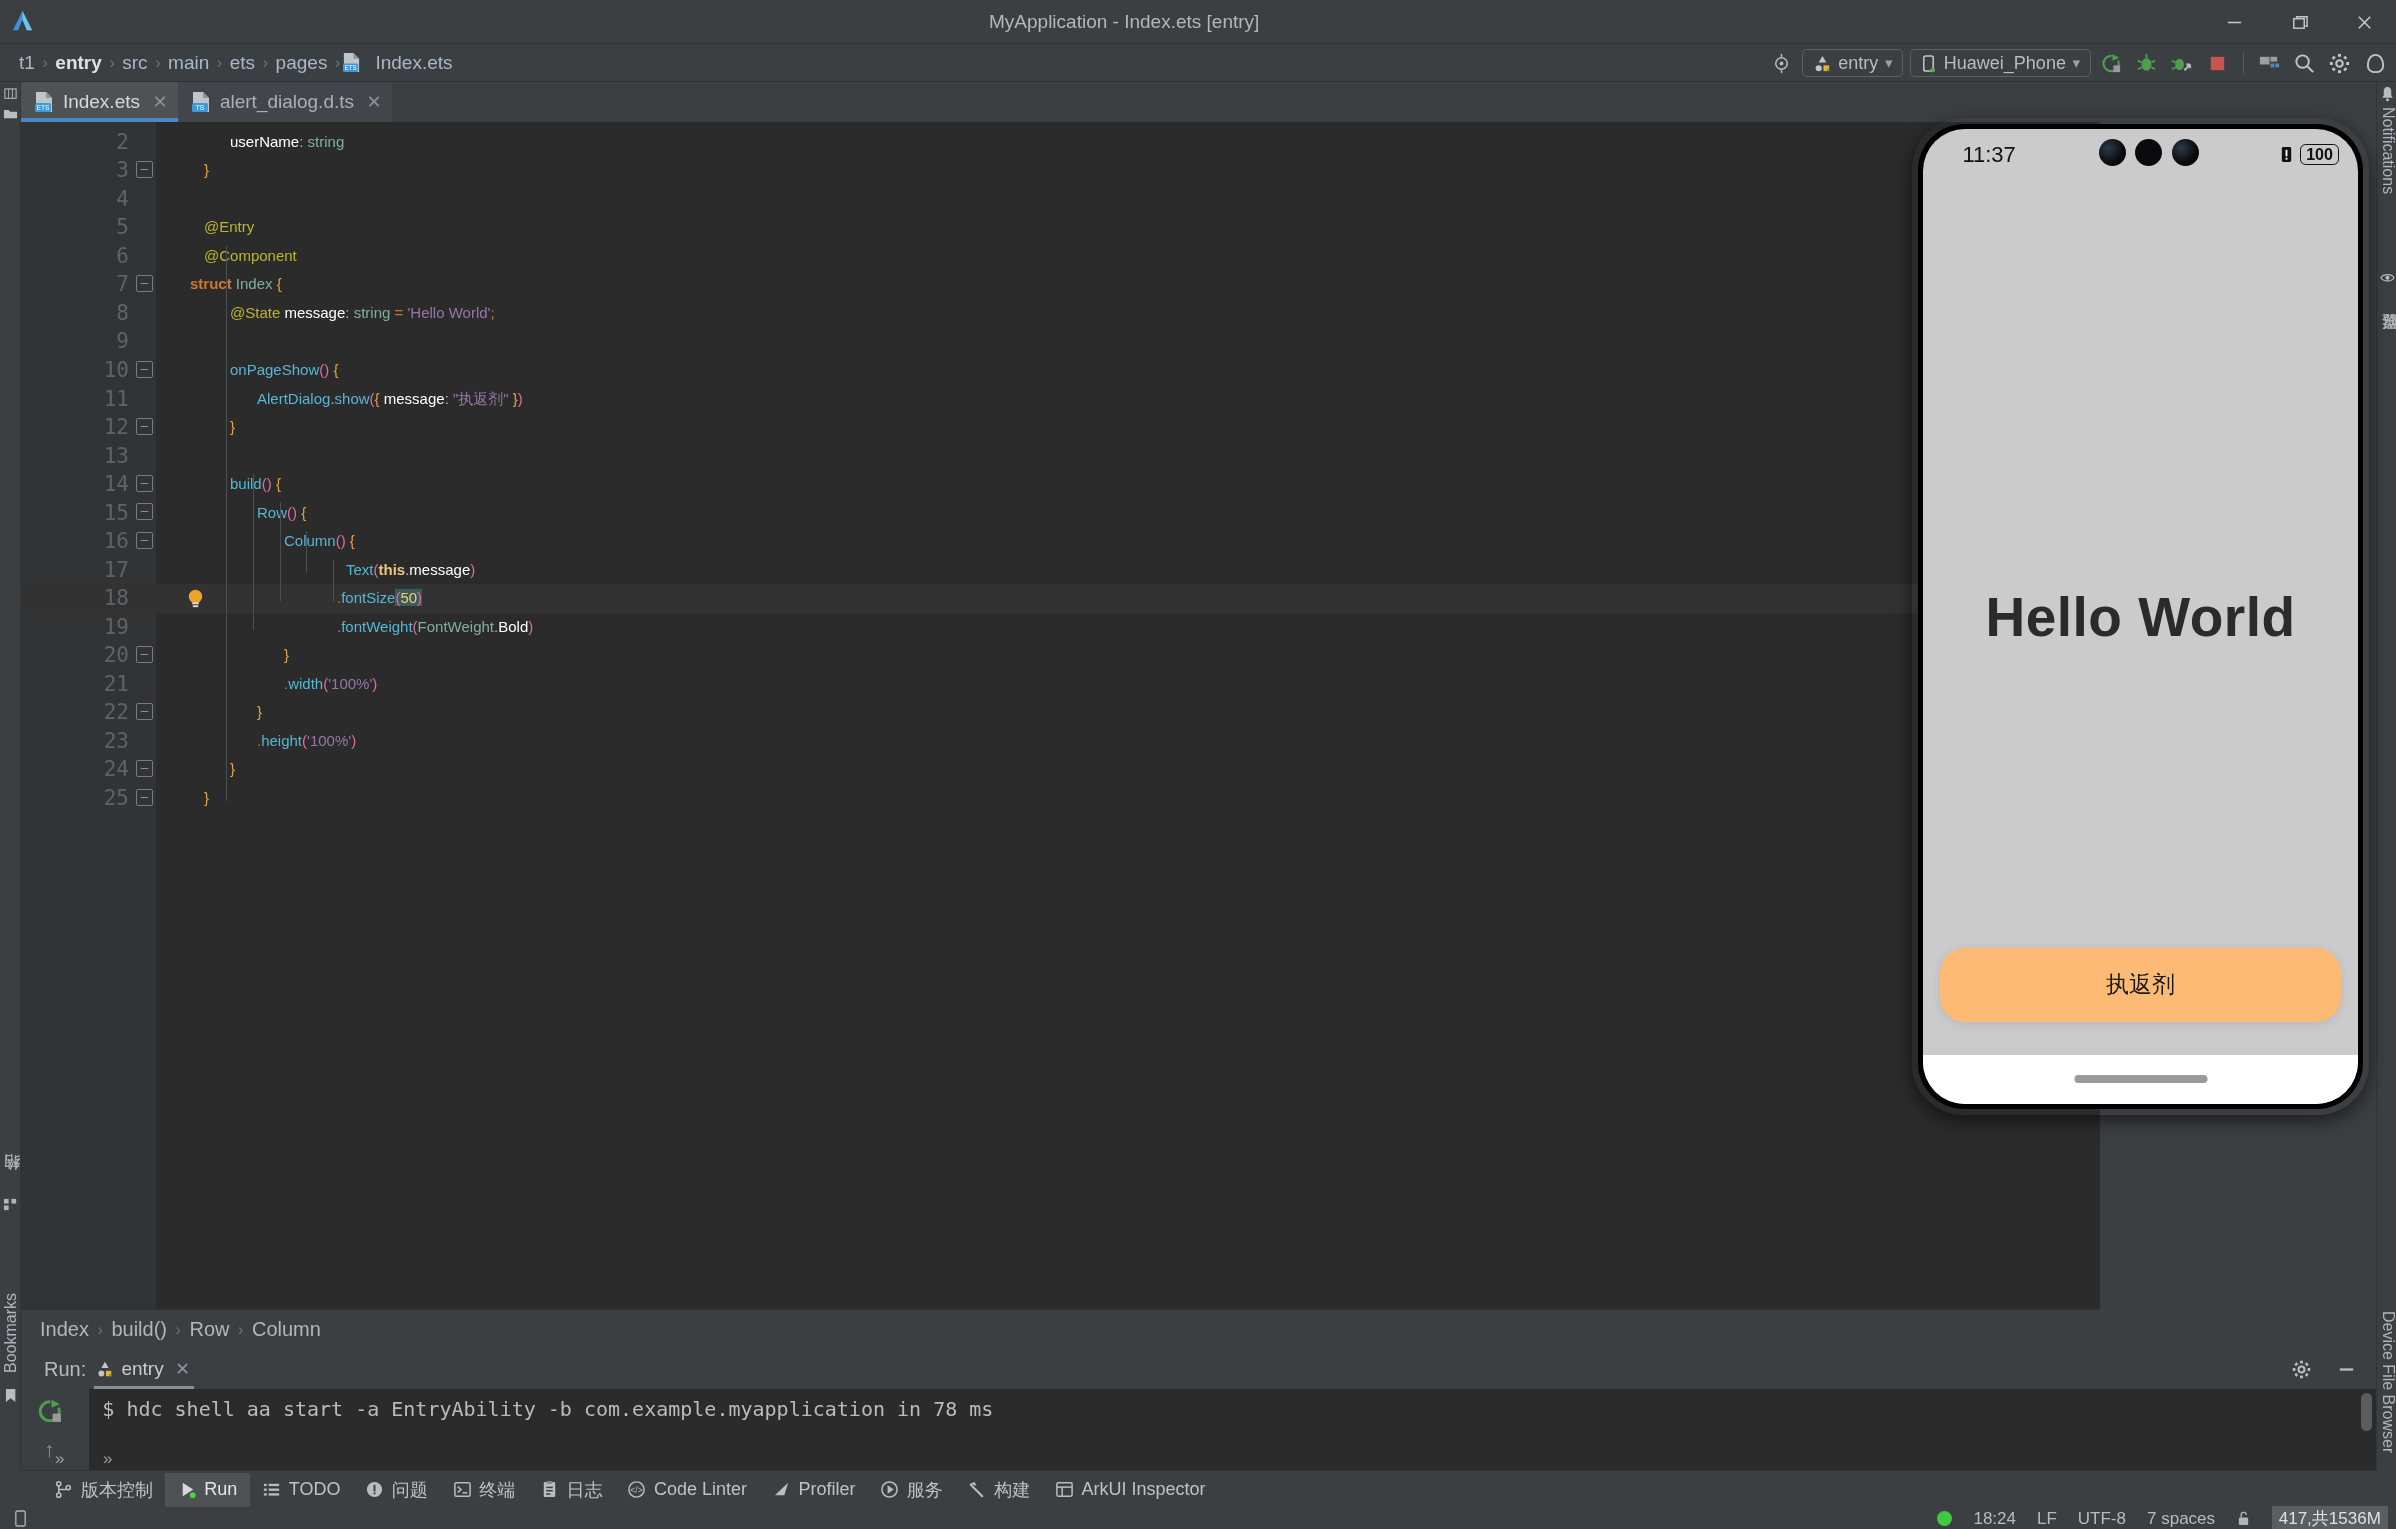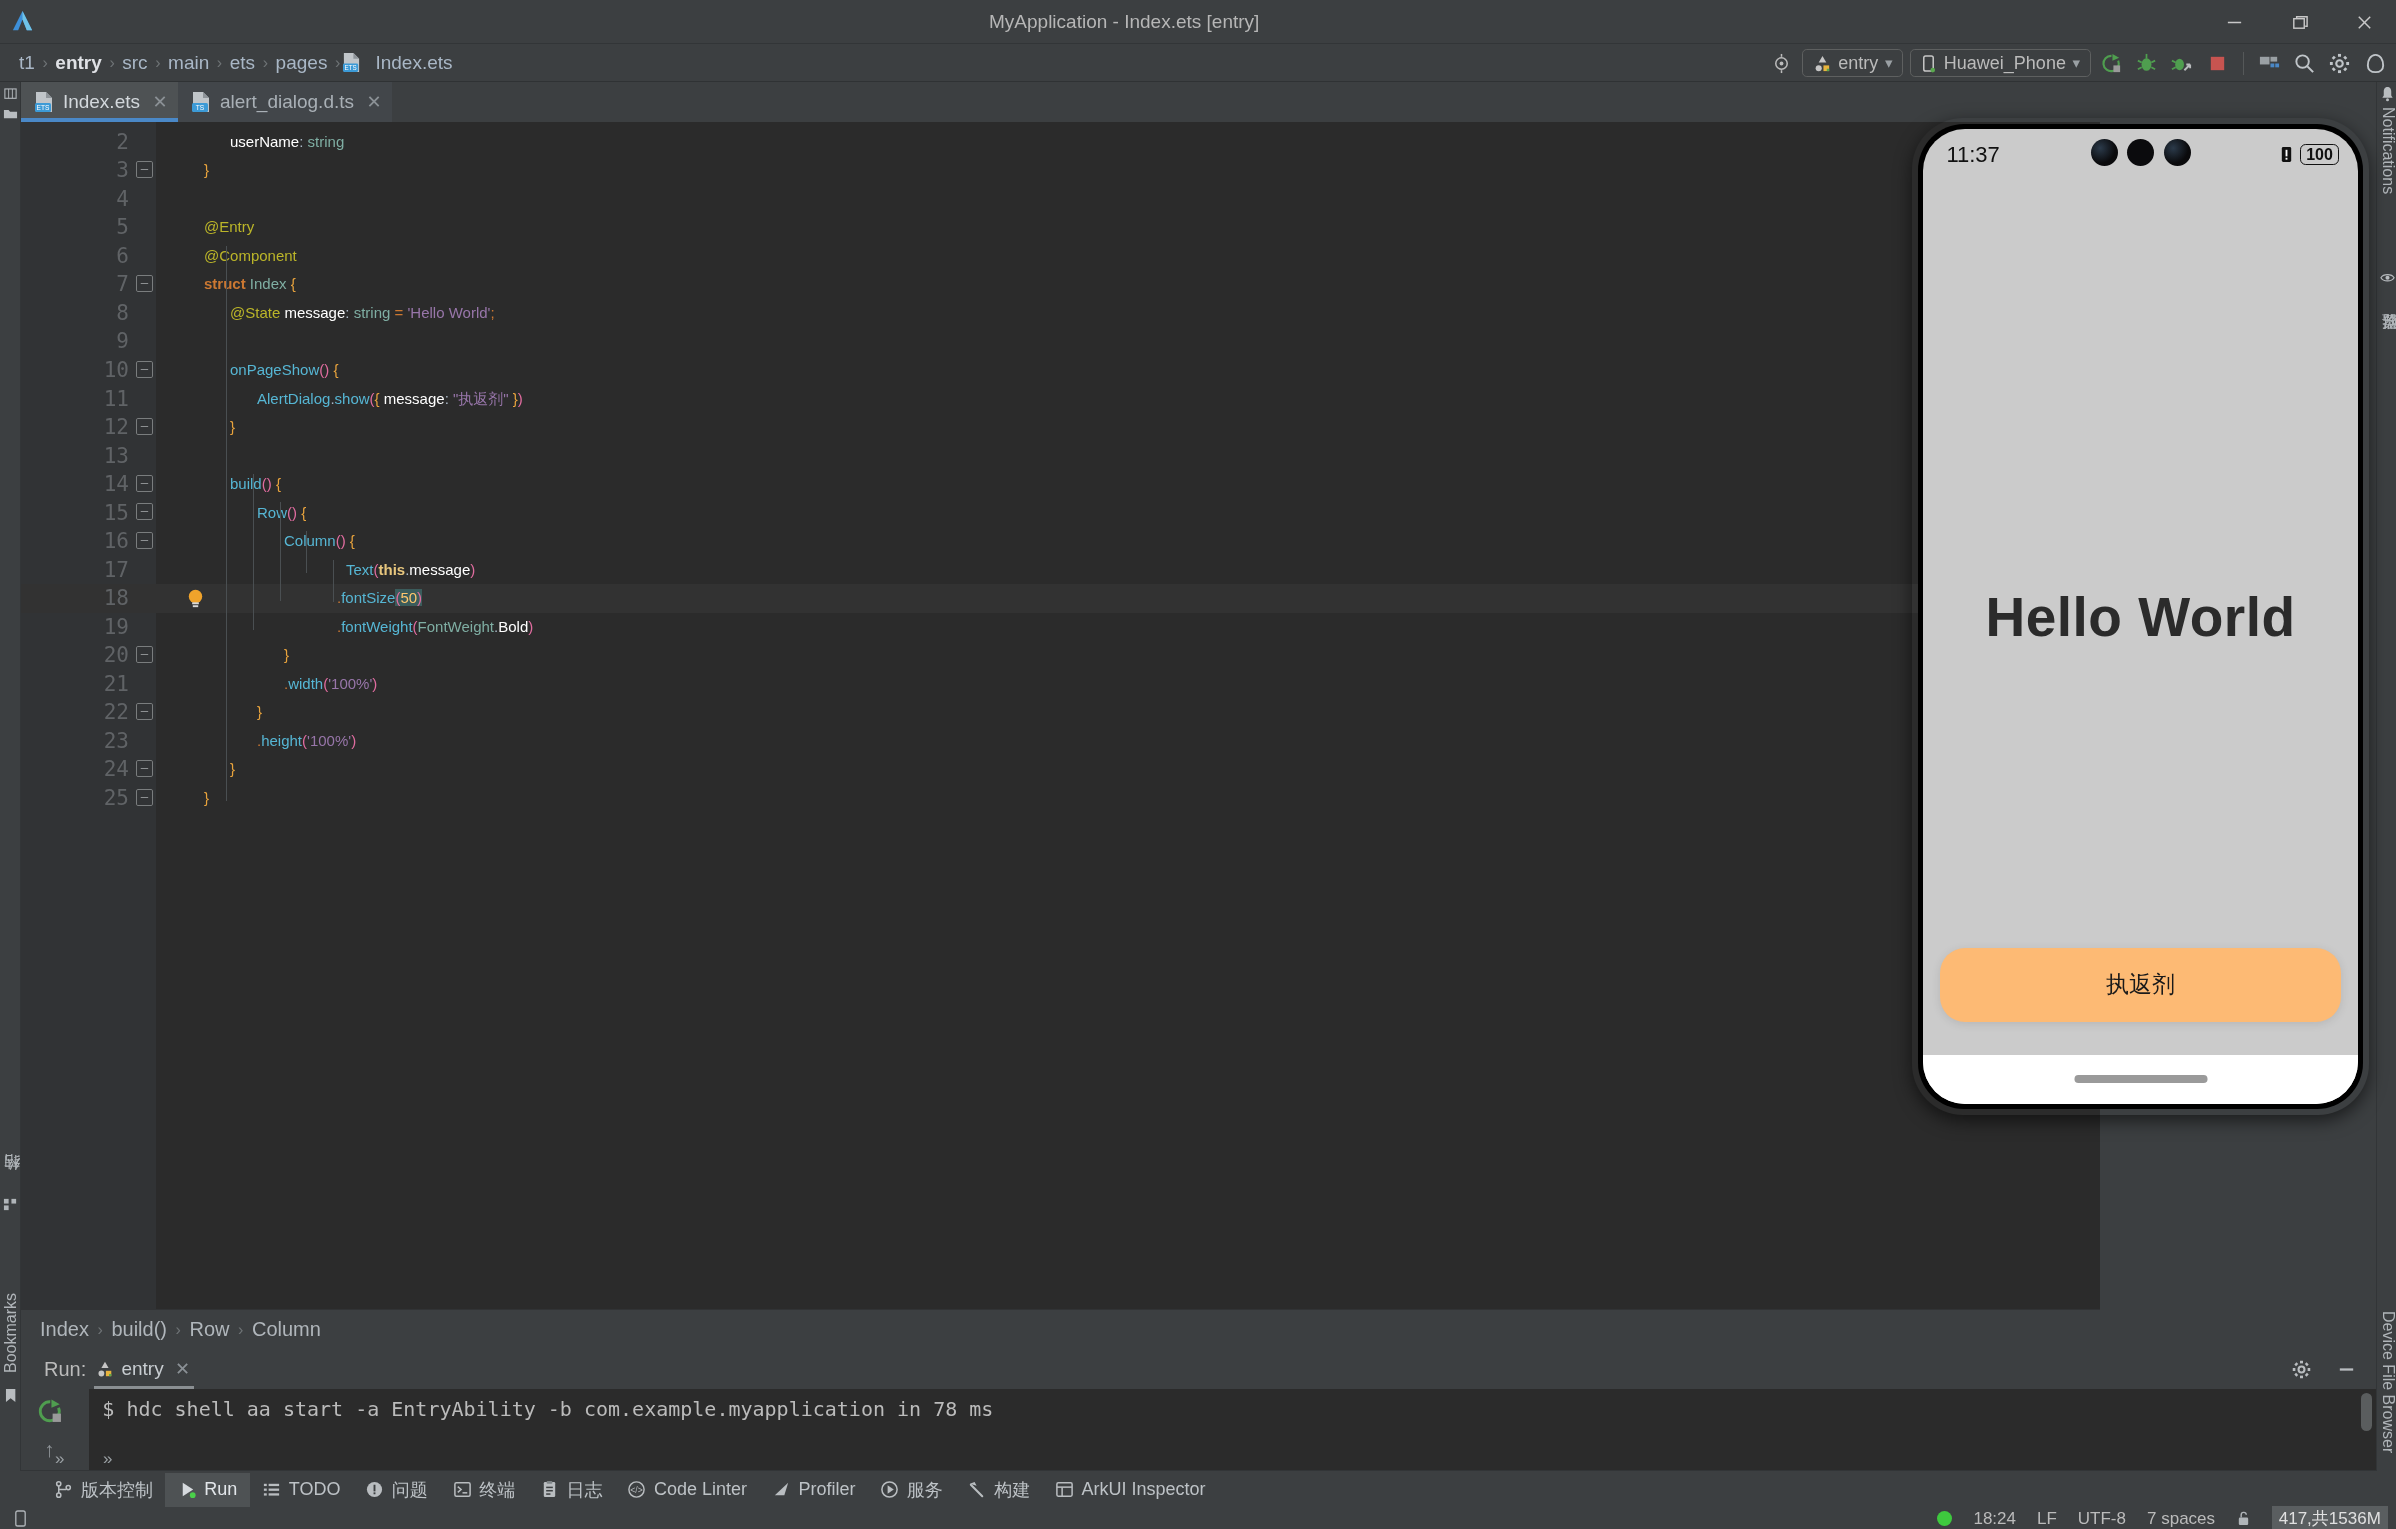--- a/index.html
+++ b/index.html
@@ -205,21 +205,21 @@
     padding: 5.7px;
     box-shadow: 0 5.7px 17px rgba(0,0,0,.55);
   }
   .phone-inner {
     position: absolute; inset: 5.7px; border-radius: 46px; background: #000;
     overflow: hidden;
   }
   .phone-screen {
     position: absolute; inset: 5.7px; border-radius: 42px; background: #cbcbcb; overflow: hidden;
   }
-  .ph-status { position: absolute; top: 0; left: 0; right: 0; height: 51px; display:flex; align-items:center;text-decoration:underline; }
+  .ph-status { position: absolute; top: 0; left: 16px; right: 0; height: 51px; display:flex; align-items:center;text-decoration:underline; }
   .ph-time { position:absolute; left: 23px; color:#111; font-size: 22px; font-weight:500; }
   .ph-cams { position: absolute; left: 50%; transform: translateX(-50%); top: 9.5px; display:flex; gap:9.5px; }
   .ph-cam { width: 27px; height: 27px; border-radius: 50%; background: radial-gradient(circle at 34% 34%, #2b3a4a 0%, #0a0a0c 60%); }
   .ph-right { position:absolute; right: 19px; display:flex; align-items:center; gap:6.7px; }
   .batt {
     border: 1.9px solid #111; border-radius: 5.7px; padding: 0px 4.8px; color: #111;
     font-size: 16px; font-weight: bold; line-height: 19px;
   }
   .ph-hello {
     position: absolute; top: 0; left: 0; right: 0; bottom: 0;
@@ -439,21 +439,21 @@
       <div class="fold-mark" style="top: 39px;">–</div>
       <div class="code" style="top: 34px; left: 183px;"><span class="t-brace">}</span></div>
       <div class="lnum" style="top: 63px;">4</div>
       <div class="code" style="top: 63px; left: 156px;"></div>
       <div class="lnum" style="top: 91px;">5</div>
       <div class="code" style="top: 91px; left: 183px;"><span class="t-anno">@Entry</span></div>
       <div class="lnum" style="top: 120px;">6</div>
       <div class="code" style="top: 120px; left: 183px;"><span class="t-anno">@Component</span></div>
       <div class="lnum" style="top: 148px;">7</div>
       <div class="fold-mark" style="top: 153px;">–</div>
-      <div class="code" style="top: 148px; left: 183px;"><span class="t-kw">struct</span><span class="t-plain"> </span><span class="t-type">Index</span><span class="t-plain"> </span><span class="t-brace">{</span></div>
+      <div class="code" style="top: 148px; left: 169px;"><span class="t-kw">struct</span><span class="t-plain"> </span><span class="t-type">Index</span><span class="t-plain"> </span><span class="t-brace">{</span></div>
       <div class="lnum" style="top: 177px;">8</div>
       <div class="code" style="top: 177px; left: 209px;"><span class="t-anno">@State</span><span class="t-plain"> </span><span class="t-field">message</span><span class="t-plain">: </span><span class="t-type">string</span><span class="t-plain"> </span><span class="t-punc">=</span><span class="t-plain"> </span><span class="t-str">'Hello World'</span><span class="t-punc">;</span></div>
       <div class="lnum" style="top: 205px;">9</div>
       <div class="code" style="top: 205px; left: 156px;"></div>
       <div class="lnum" style="top: 234px;">10</div>
       <div class="fold-mark" style="top: 239px;">–</div>
       <div class="code" style="top: 234px; left: 209px;"><span class="t-fn">onPageShow</span><span class="t-paren">()</span><span class="t-plain"> </span><span class="t-brace">{</span></div>
       <div class="lnum" style="top: 263px;">11</div>
       <div class="code" style="top: 263px; left: 236px;"><span class="t-fn">AlertDialog</span><span class="t-plain">.</span><span class="t-fn">show</span><span class="t-paren">(</span><span class="t-brace">{</span><span class="t-plain"> </span><span class="t-prop">message</span><span class="t-plain">: </span><span class="t-str">"执返剂"</span><span class="t-plain"> </span><span class="t-brace">}</span><span class="t-paren">)</span></div>
       <div class="lnum" style="top: 291px;">12</div>

